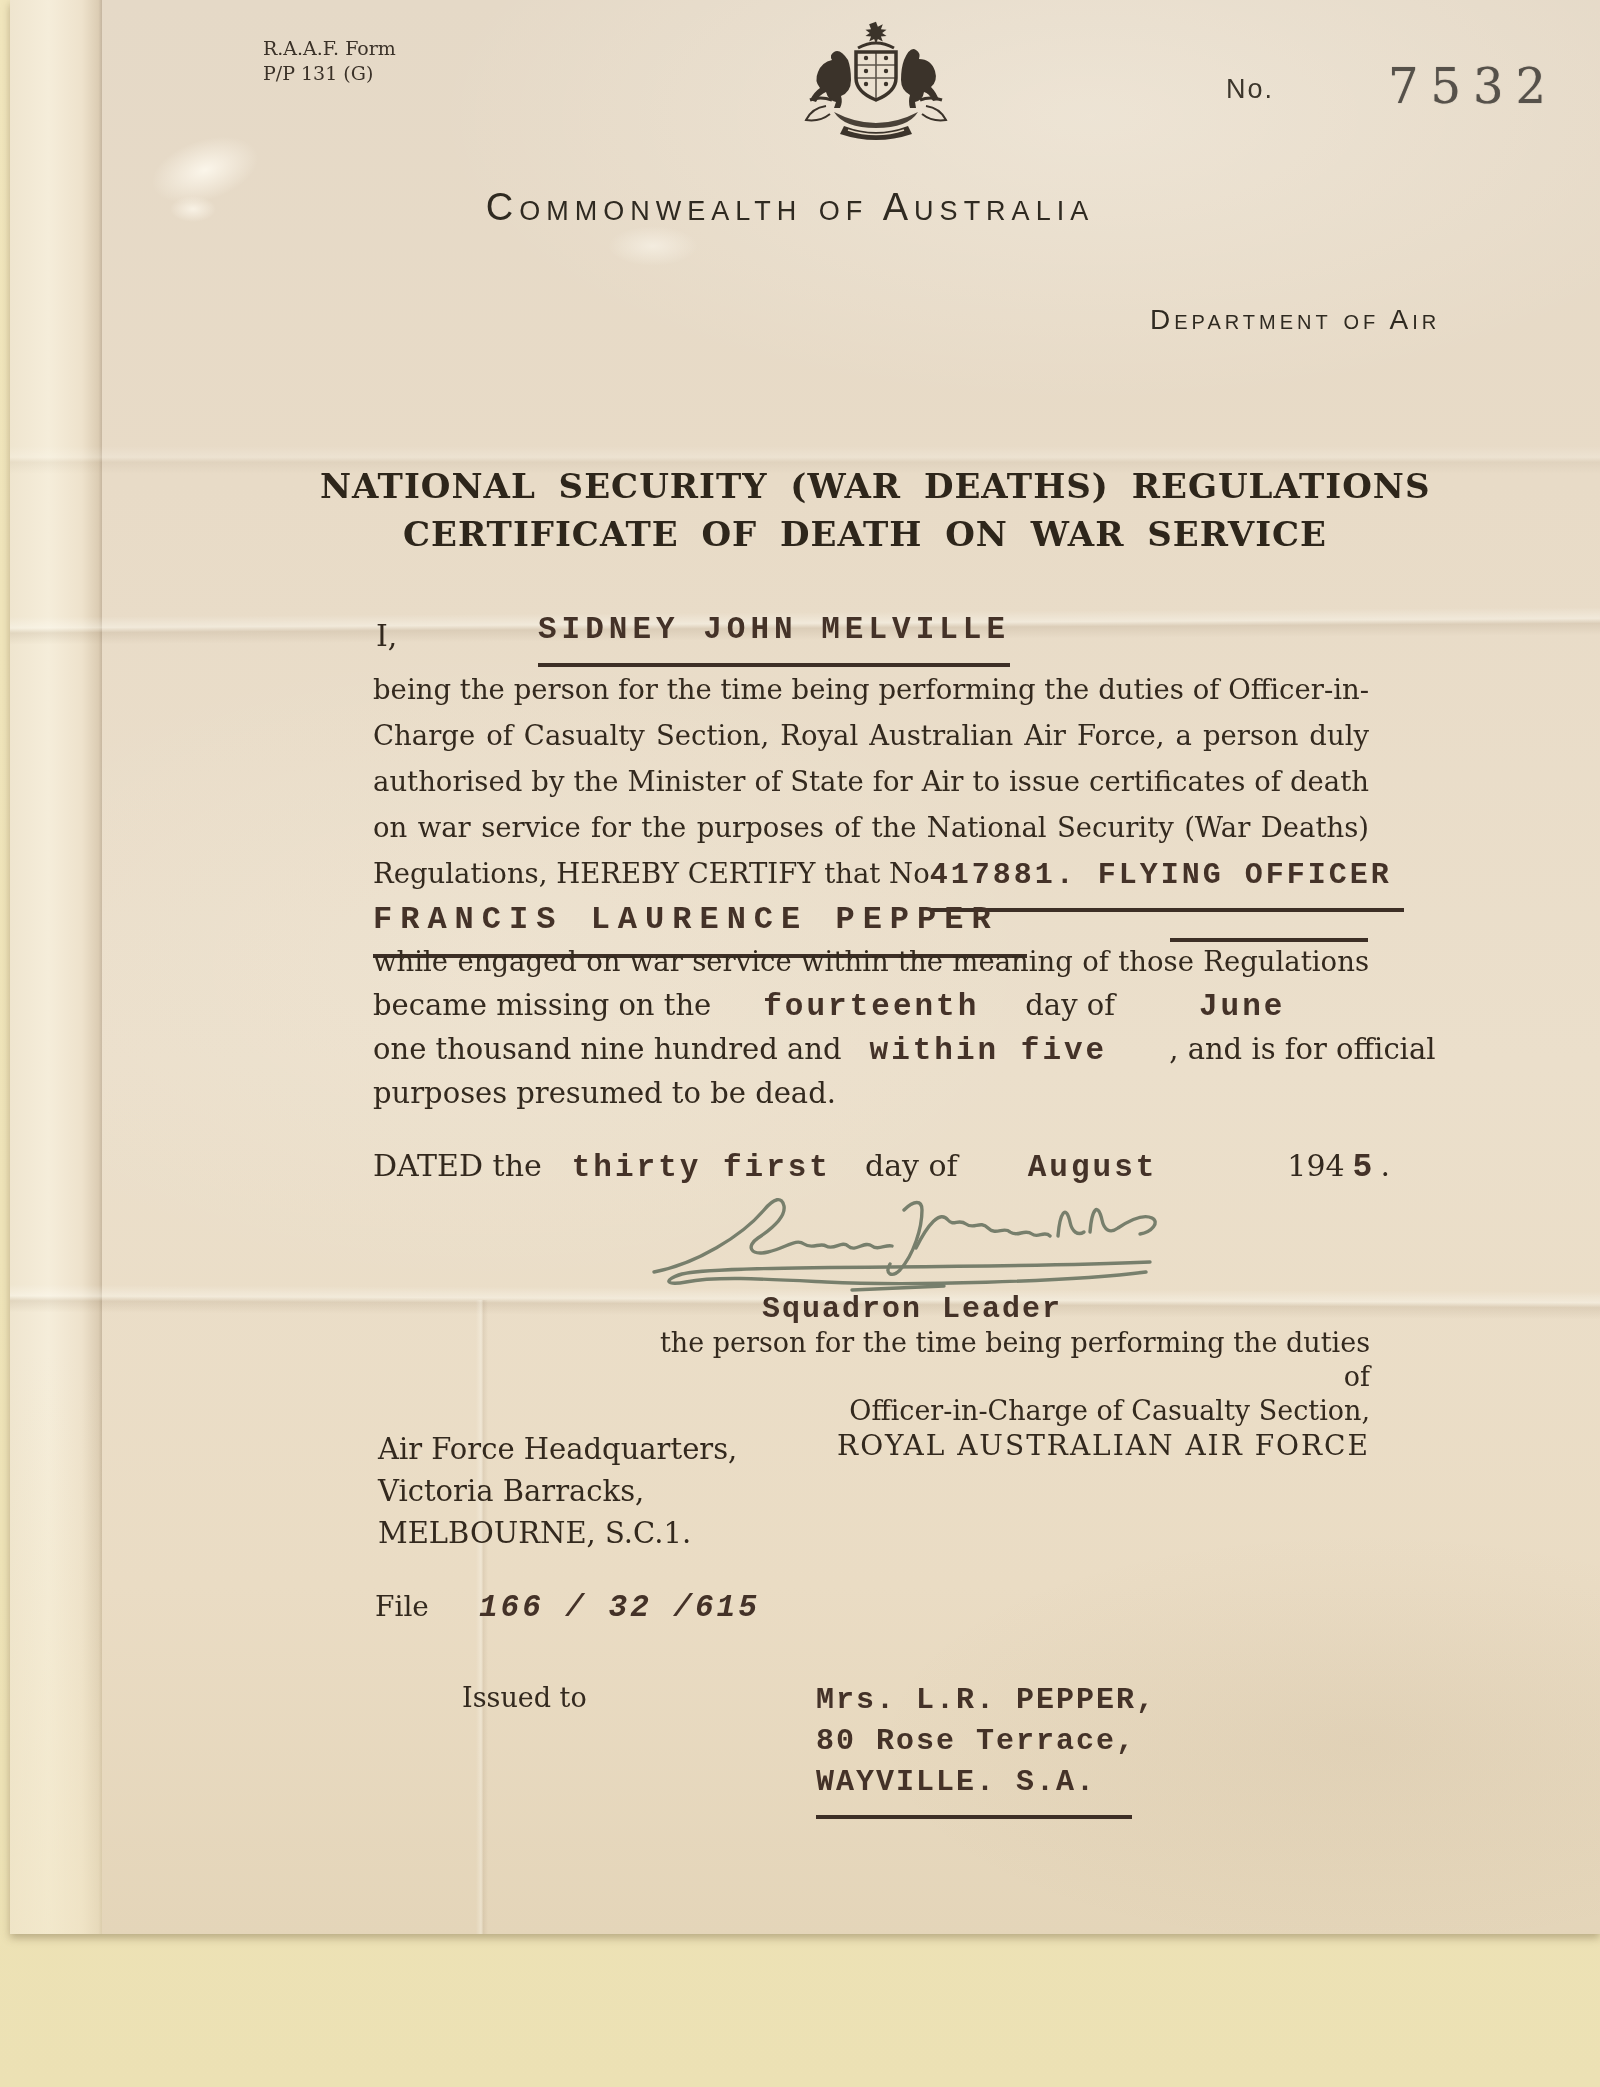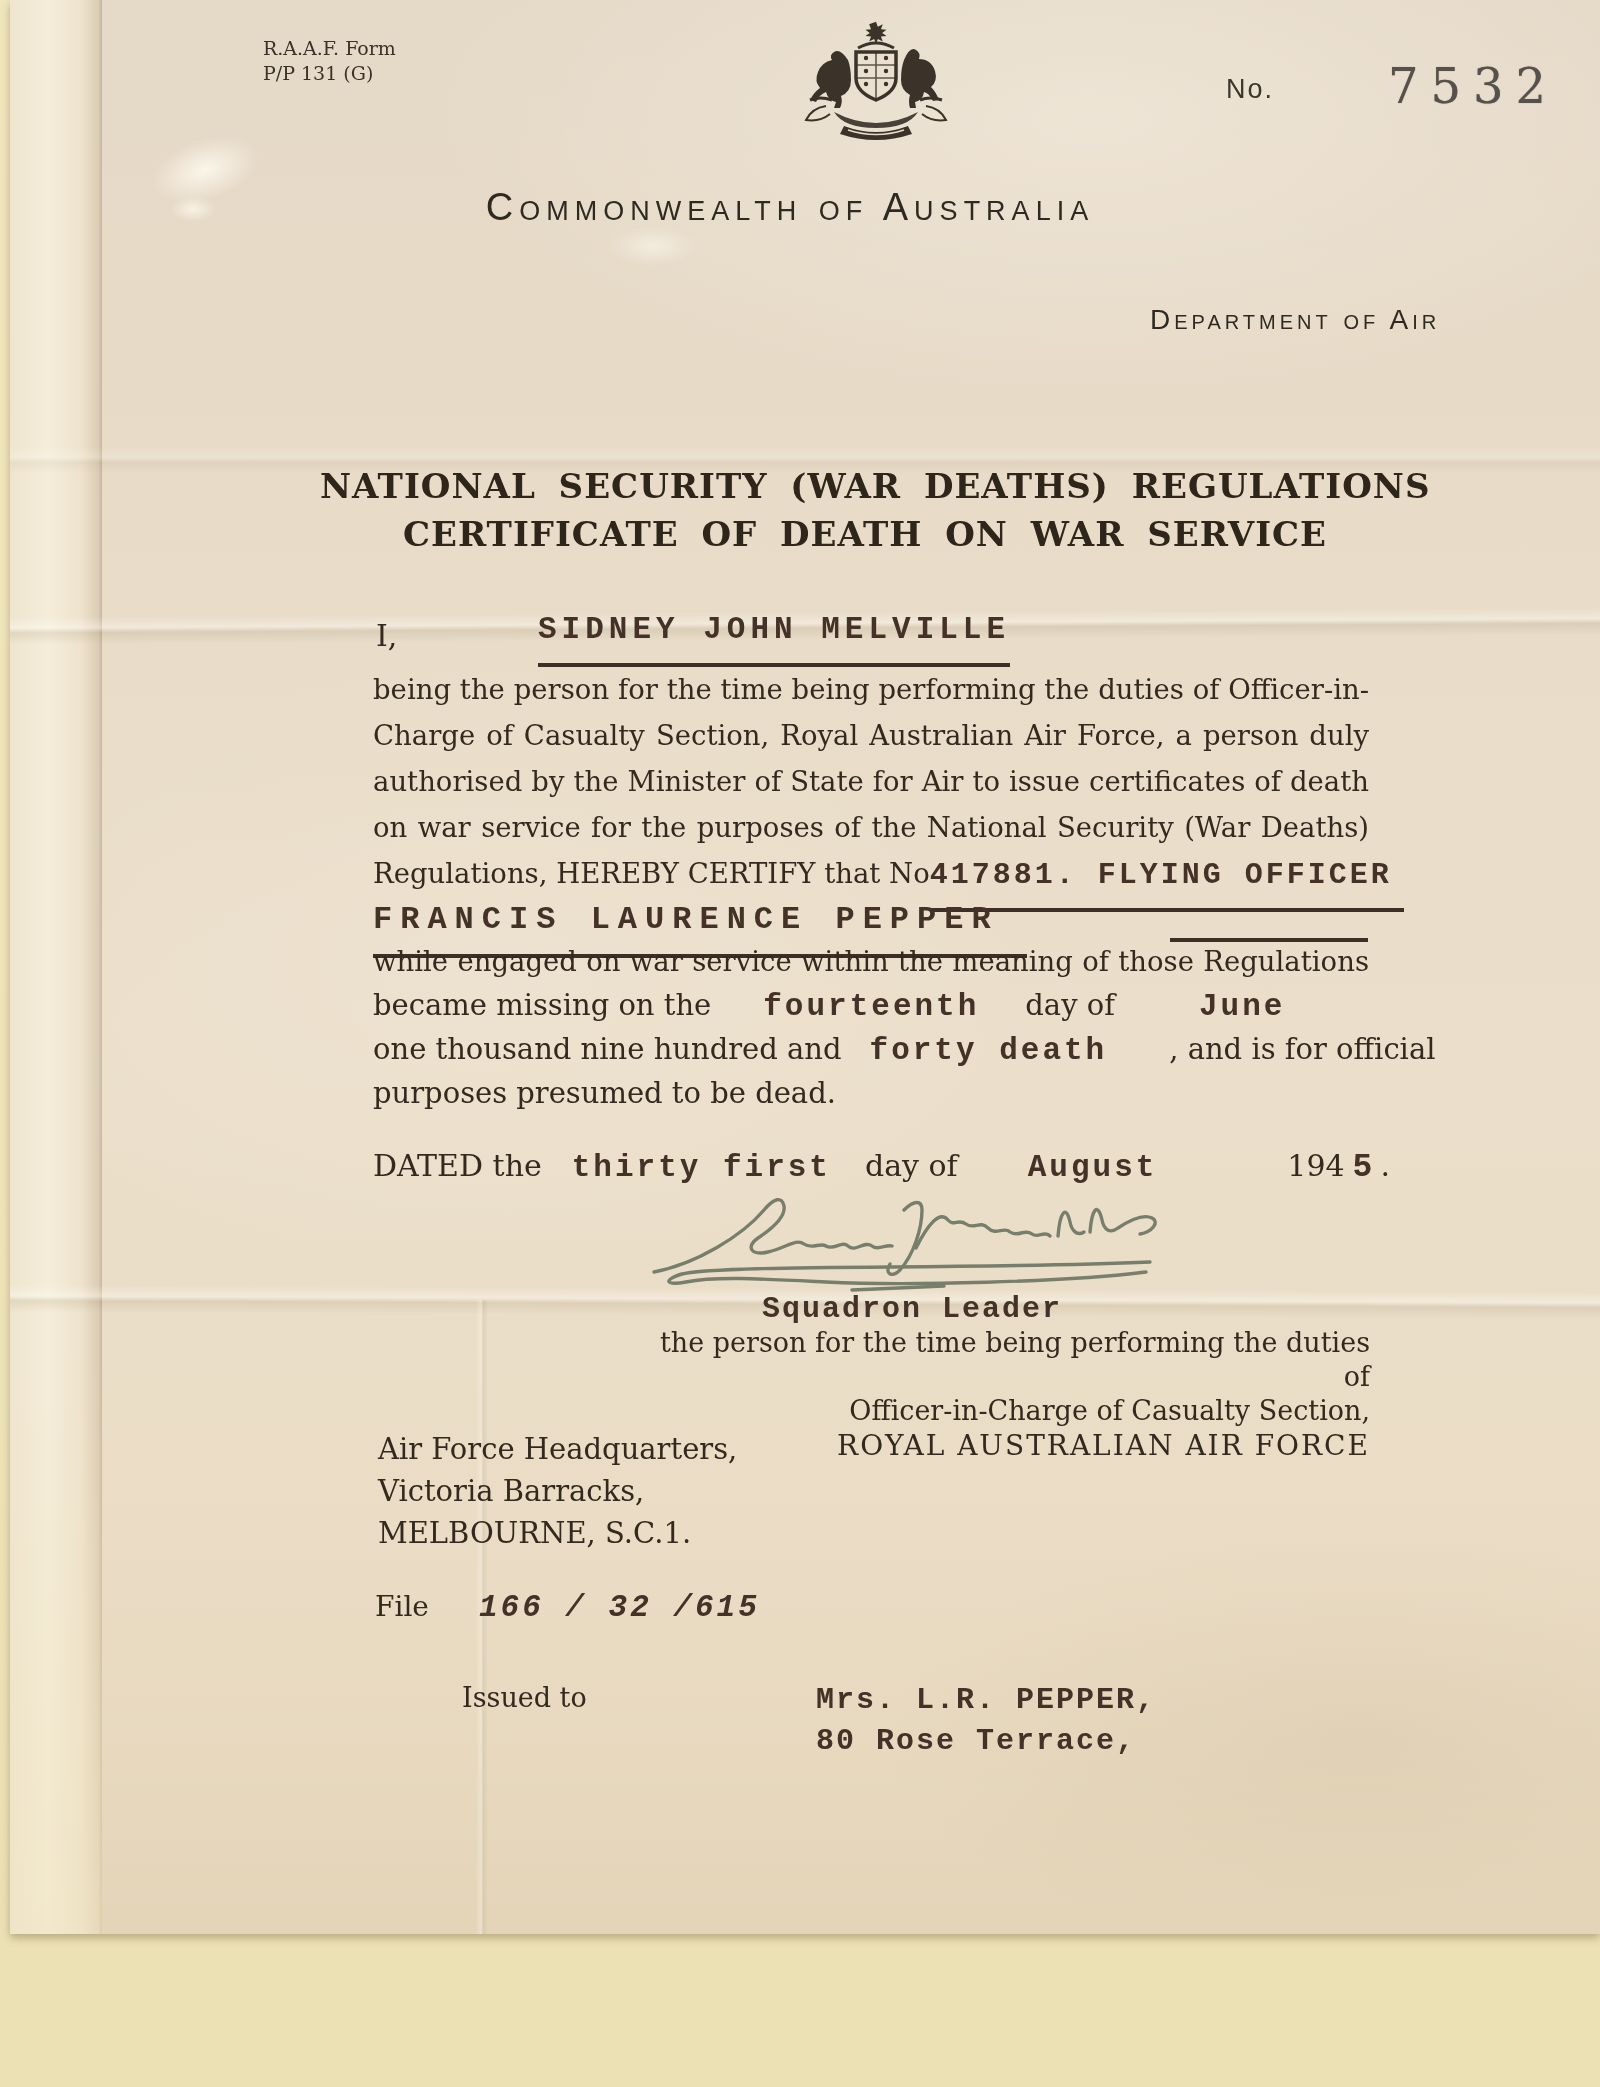--- a/index.html
+++ b/index.html
@@ -118,21 +118,21 @@
   </div>
   <div class="bodyline nowrap" style="top:902px;">
     <span class="typed u" style="font-size:32px;letter-spacing:8px;padding-right:28px;">FRANCIS LAURENCE PEPPER</span>
   </div>
   <div class="rule" style="left:1160px;top:938px;width:198px;"></div>
   <div class="bodyline serif just" style="top:944px;">while engaged on war service within the meaning of those Regulations</div>
   <div class="bodyline nowrap" style="top:988px;font-size:29px;">
     <span class="serif">became missing on the</span><span class="typed" style="font-size:31px;letter-spacing:3px;margin-left:52px;">fourteenth</span><span class="serif" style="margin-left:46px;">day of</span><span class="typed" style="font-size:31px;letter-spacing:3px;margin-left:84px;">June</span>
   </div>
   <div class="bodyline nowrap" style="top:1032px;font-size:29px;">
-    <span class="serif">one thousand nine hundred and</span><span class="typed" style="font-size:31px;letter-spacing:3px;margin-left:28px;">forty death</span><span class="serif" style="margin-left:62px;">, and is for official</span>
+    <span class="serif">one thousand nine hundred and</span><span class="typed" style="font-size:31px;letter-spacing:3px;margin-left:28px;">within five</span><span class="serif" style="margin-left:62px;">, and is for official</span>
   </div>
   <div class="bodyline serif nowrap" style="top:1076px;font-size:29px;">purposes presumed to be dead.</div>
 
   <div class="abs nowrap" style="left:363px;top:1148px;font-size:30px;">
     <span class="serif">DATED the</span><span class="typed" style="font-size:31px;letter-spacing:3px;margin-left:30px;">thirty first</span><span class="serif" style="margin-left:34px;">day of</span><span class="typed" style="font-size:31px;letter-spacing:3px;margin-left:70px;">August</span><span class="serif" style="margin-left:130px;">194</span><span class="typed" style="font-size:33px;margin-left:8px;">5</span><span class="serif" style="margin-left:8px;">.</span>
   </div>
 
   <svg class="abs" style="left:636px;top:1176px;" width="540" height="122" viewBox="0 0 540 122">
     <g fill="none" stroke="#6e7765" stroke-width="3.4" stroke-linecap="round" opacity="0.92">
       <path d="M8 96 C 50 88 96 60 118 34 C 128 22 136 20 138 30 C 140 42 124 54 112 62 C 100 70 104 80 122 76 C 140 72 150 62 158 68 C 166 74 174 66 180 70 C 188 75 196 64 202 70 C 210 77 218 64 226 70 C 232 75 240 68 246 70"></path>
@@ -159,15 +159,16 @@
   </div>
 
   <div class="abs nowrap" style="left:365px;top:1590px;">
     <span class="serif" style="font-size:28px;">File</span><span class="typed" style="font-size:31px;letter-spacing:3px;margin-left:50px;font-style:italic;">166 / 32 /615</span>
   </div>
 
   <div class="abs serif nowrap" style="left:452px;top:1682px;font-size:27px;">Issued to</div>
   <div class="abs typed" style="left:806px;top:1680px;font-size:30px;line-height:41px;letter-spacing:2px;">
     <div class="nowrap">Mrs. L.R. PEPPER,</div>
     <div class="nowrap">80 Rose Terrace,</div>
+    <div class="nowrap"><span class="u" style="padding-right:36px;">WAYVILLE. S.A.</span></div>
   </div>
 
 </div>
 
 </body></html>

